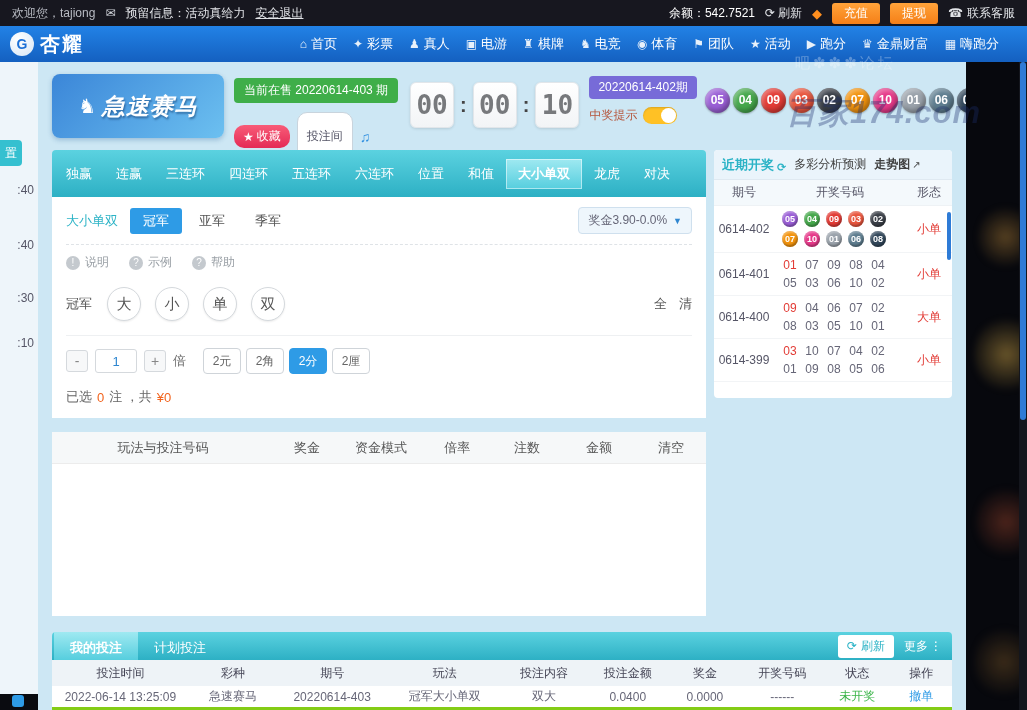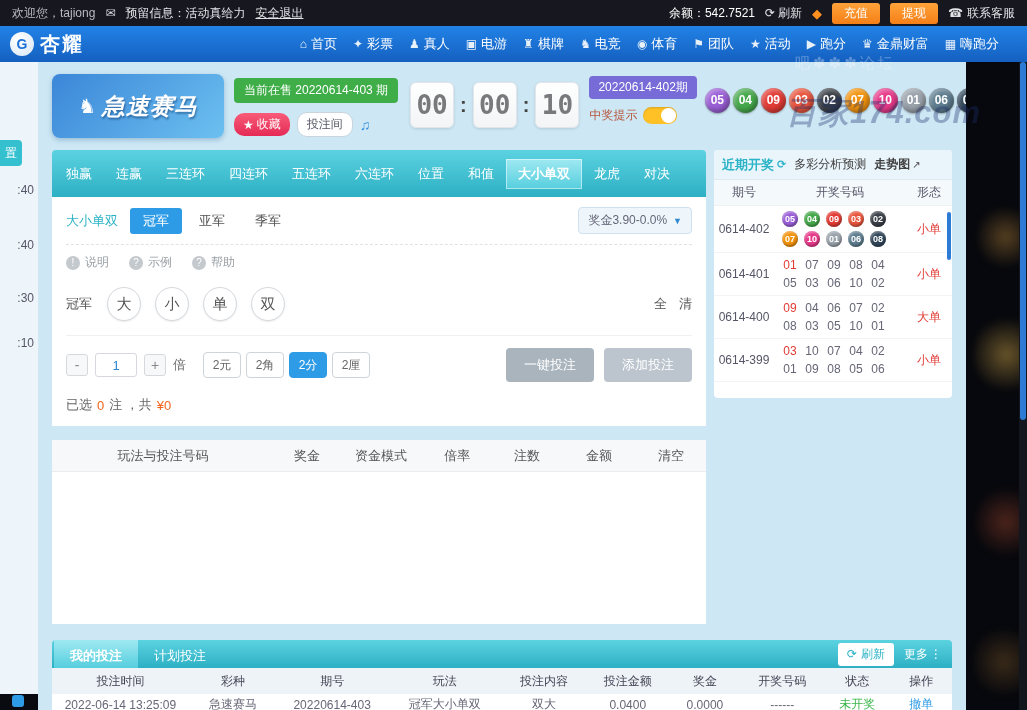--- a/index.html
+++ b/index.html
@@ -33,21 +33,21 @@
 
 .main{position:absolute;left:38px;top:62px;width:928px;bottom:0;background:#cde7f4;z-index:10;overflow:hidden;}
 .game-header{display:flex;align-items:flex-start;padding:12px 14px 8px;gap:10px;height:88px;}
 .logo-block{width:172px;height:64px;flex-shrink:0;border-radius:8px;background:linear-gradient(135deg,#3b86d8,#6cc0f0);display:flex;align-items:center;justify-content:center;gap:6px;box-shadow:0 2px 5px rgba(30,90,150,.3);}
 .horse{color:#fff;font-size:20px;}
 .game-name{color:#fff;font-size:23px;font-weight:bold;font-style:italic;text-shadow:1px 2px 2px rgba(0,40,90,.45);letter-spacing:1px;white-space:nowrap;}
 .gh-mid{display:flex;flex-direction:column;gap:9px;padding-top:4px;flex-shrink:0;}
 .issue-pill{background:#3fae49;color:#fff;font-size:12px;border-radius:4px;padding:4px 10px;white-space:nowrap;}
 .gh-mid-row{display:flex;align-items:center;gap:7px;}
 .fav-pill{background:linear-gradient(180deg,#f85c78,#e42a55);color:#fff;font-size:12px;border-radius:10px;padding:3px 9px;display:flex;gap:3px;align-items:center;cursor:pointer;white-space:nowrap;}
-.room-pill{background:#fff;border:1px solid #c9d4dd;color:#556;font-size:12px;border-radius:10px;padding:3px 9px;cursor:pointer;white-space:nowrap;}
+.room-pill{background:#fff;border:1px solid #c9d4dd;color:#556;font-size:12px;border-radius:10px;padding:15px 9px;cursor:pointer;white-space:nowrap;}
 .speaker{color:#2e8fe0;font-size:14px;cursor:pointer;}
 .countdown{display:flex;align-items:center;gap:6px;padding-top:8px;margin-left:2px;flex-shrink:0;}
 .cd-box{width:44px;height:46px;background:linear-gradient(180deg,#ffffff,#f2f4f6);border:1px solid #e2e6ea;border-radius:6px;display:flex;align-items:center;justify-content:center;font-family:"DejaVu Sans Mono","Liberation Mono",monospace;font-size:26px;font-weight:bold;color:#77797c;box-shadow:0 1px 3px rgba(0,0,0,.12);}
 .cd-sep{font-size:20px;font-weight:bold;color:#444;}
 .gh-right{margin-left:auto;display:flex;align-items:center;gap:8px;padding-top:2px;}
 .gh-right-col{display:flex;flex-direction:column;gap:8px;align-items:flex-start;flex-shrink:0;}
 .last-issue-pill{background:#776bd8;color:#fff;font-size:12px;border-radius:4px;padding:3px 9px;white-space:nowrap;}
 .win-row{display:flex;align-items:center;gap:6px;}
 .win-tip{color:#b5563c;font-size:12px;white-space:nowrap;}
 .toggle{width:34px;height:17px;border-radius:9px;background:#ffc125;position:relative;cursor:pointer;box-shadow:inset 0 1px 2px rgba(0,0,0,.15);flex-shrink:0;}
@@ -93,21 +93,21 @@
 .bet-list{margin-top:14px;background:#fff;height:184px;}
 .bl-head{display:flex;background:#f6f8f9;border-bottom:1px solid #ececec;height:32px;align-items:center;font-size:13px;color:#555;}
 .bl-col{text-align:center;}
 .bl-c0{flex:2.7;}.bl-c1{flex:.8;}.bl-c2{flex:1;}.bl-c3{flex:.85;}.bl-c4{flex:.85;}.bl-c5{flex:.9;}.bl-c6{flex:.85;cursor:pointer;}
 .bl-empty{display:flex;flex-direction:column;align-items:center;justify-content:center;height:140px;gap:8px;color:#c3c9ce;font-size:12px;}
 .empty-icon{width:46px;height:32px;border:2px solid #dde2e6;border-radius:4px;position:relative;}
 .empty-icon:before{content:"";position:absolute;left:-2px;top:10px;width:46px;height:2px;background:#dde2e6;}
 
 .right-panel{width:238px;flex-shrink:0;background:#fff;border-radius:4px;position:relative;min-height:248px;}
 .rp-head{height:30px;display:flex;align-items:center;gap:8px;padding:0 8px;background:#eaf4fb;border-bottom:1px solid #dfe9f1;border-radius:4px 4px 0 0;}
-.rp-title{color:#2bb3c6;font-size:13px;font-weight:bold;display:flex;align-items:center;gap:3px;cursor:pointer;}
+.rp-title{color:#2bb3c6;font-size:13px;font-weight:bold;display:flex;align-items:flex-end;gap:3px;cursor:pointer;}
 .rp-title i{font-size:11px;}
 .rp-tab{color:#404040;font-size:12px;cursor:pointer;display:flex;align-items:center;gap:2px;white-space:nowrap;}
 .rp-tab i{font-size:10px;}
 .rp-subhead{display:flex;height:26px;align-items:center;background:#f4f9fc;font-size:12px;color:#556;border-bottom:1px solid #eef2f5;}
 .rh-issue{width:60px;text-align:center;}
 .rh-nums{flex:1;text-align:center;}
 .rh-shape{width:46px;text-align:center;}
 .rrow{display:flex;align-items:center;border-bottom:1px solid #f2f4f6;padding:5px 0;}
 .r-issue{width:60px;text-align:center;font-size:12px;color:#556;}
 .r-nums{flex:1;display:flex;flex-direction:column;gap:4px;}
@@ -348,24 +348,20 @@
           <span class="step-btn">-</span>
           <span class="mult-box">1</span>
           <span class="step-btn">+</span>
           <span class="times">倍</span>
           <div class="units">
               <span class="unit-btn">2元</span>
               <span class="unit-btn">2角</span>
               <span class="unit-btn active">2分</span>
               <span class="unit-btn">2厘</span>
             </div>
-          <div class="bet-actions">
-            <span class="gbtn">一键投注</span>
-            <span class="gbtn light">添加投注</span>
-          </div>
         </div>
         <div class="p-row5">
           <span>已选</span>
           <b class="orange">0</b>
           <span>注 ，共</span>
           <b class="orange">¥0</b>
         </div>
       </div>
 
       <div class="bet-list">

